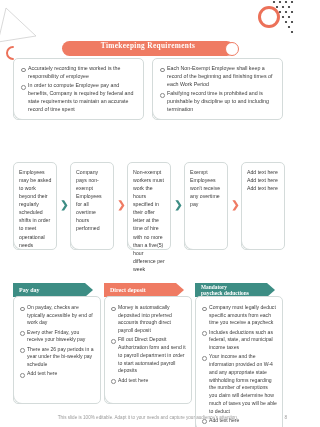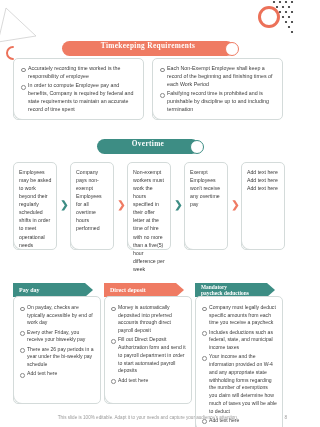--- a/index.html
+++ b/index.html
@@ -176,24 +176,20 @@
   </div>
 
   <div class="req-card req-right">
     <ul class="bul">
       <li>Each Non-Exempt Employee shall keep a record of the beginning and finishing times of each Work Period</li>
       <li>Falsifying record time is prohibited and is punishable by discipline up to and including termination</li>
     </ul>
     <span class="corner-fold"></span>
   </div>
 
-  <div class="pill pill-ot">
-    <span>Overtime</span>
-    <span class="pill-knob teal"></span>
-  </div>
 
   <div class="ot-row">
     <div class="ot-col" style="left:0px">
       <p>Employees may be asked to work beyond their regularly scheduled shifts in order to meet operational needs</p>
       <span class="corner-fold"></span>
     </div>
     <div class="ot-arrow teal" style="left:47px">❯</div>
 
     <div class="ot-col" style="left:57px">
       <p>Company pays non-exempt Employees for all overtime hours performed</p>

